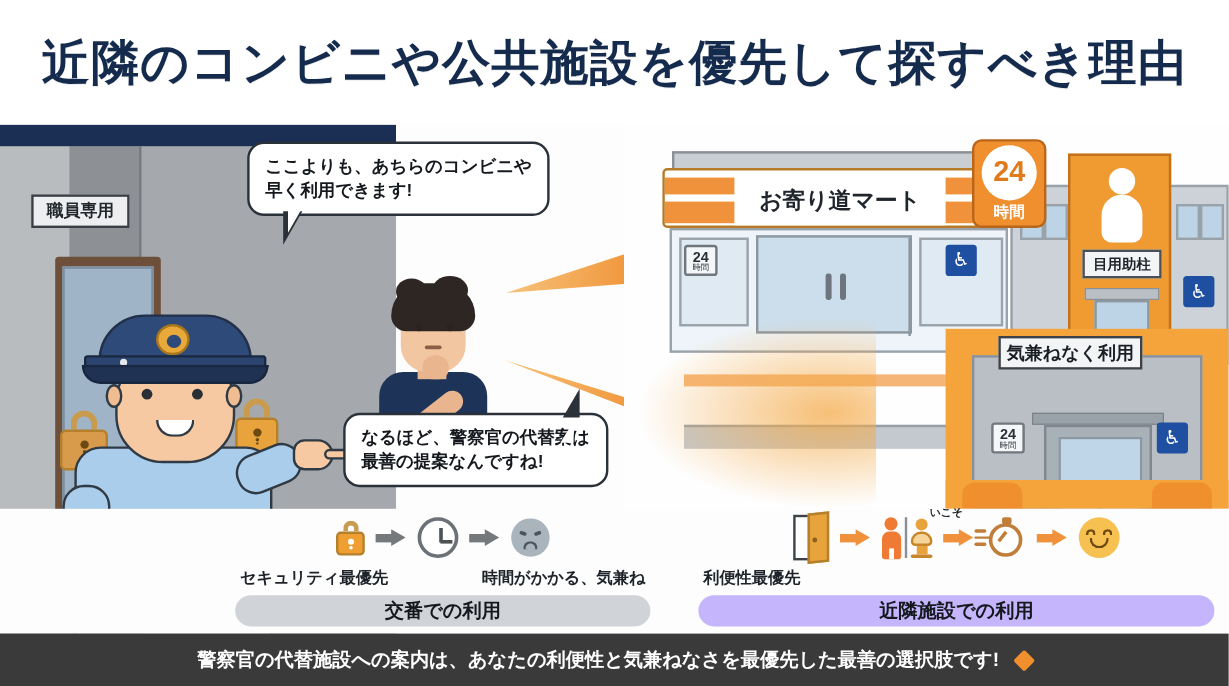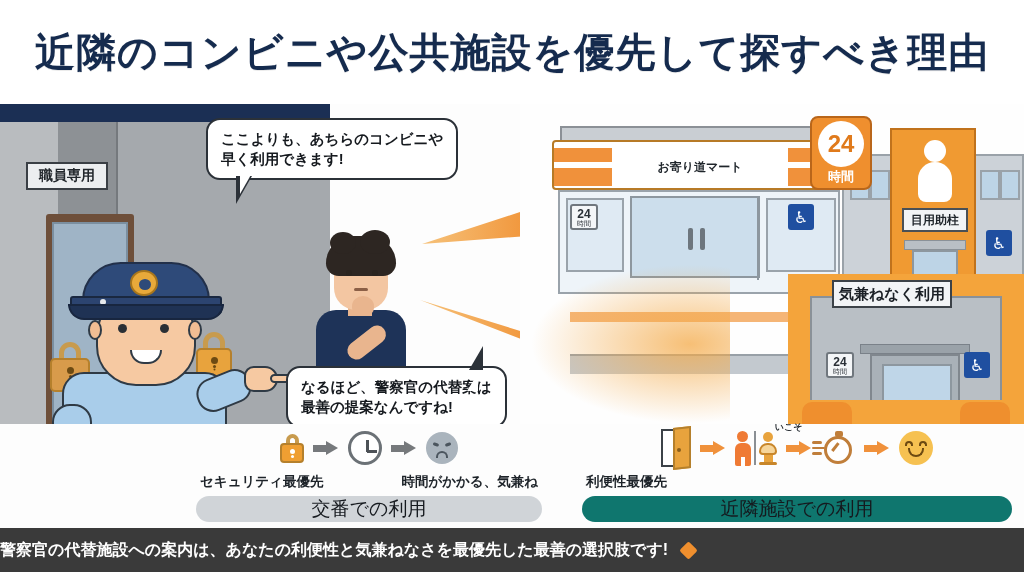--- a/index.html
+++ b/index.html
@@ -117,21 +117,21 @@
   
   .bubble { position:absolute; background:#ffffff; border:2.5px solid #2b3138;
     border-radius:14px; padding:9px 13px; }
   .bubble p { font-size:14.5px; font-weight:bold; color:#15191e; line-height:1.38; white-space:nowrap; }
   .bubble .tail { position:absolute; width:0; height:0; }
   #bubble-officer { left:206px; top:118px; }
   #bubble-officer .tail { left:28px; bottom:-26px;
     border-left:16px solid #2b3138; border-bottom:28px solid transparent; border-right:14px solid transparent; }
   #bubble-officer .tail::after { content:""; position:absolute; left:-12px; top:-3px;
     border-left:12px solid #ffffff; border-bottom:21px solid transparent; border-right:10px solid transparent; }
-  #bubble-man { left:286px; top:366px; }
+  #bubble-man { left:286px; top:344px; }
   #bubble-man .tail { right:22px; top:-22px;
     border-right:14px solid #2b3138; border-top:24px solid transparent; border-left:12px solid transparent; }
   #bubble-man .tail::after { content:""; position:absolute; left:-11px; top:3px;
     border-right:11px solid #ffffff; border-top:18px solid transparent; border-left:9px solid transparent; }
 
   
   .big-arrow { position:absolute; }
 
   
   .right-scene { position:absolute; left:520px; top:104px; width:504px; height:320px;
@@ -140,21 +140,21 @@
   
   .store { position:absolute; left:28px; top:8px; width:300px; height:190px; }
   .st-roof { position:absolute; left:12px; top:14px; width:280px; height:20px;
     background:#c9ced3; border:2px solid #8b9096; }
   .st-sign { position:absolute; left:4px; top:28px; width:292px; height:50px;
     background:#ffffff; border:2.5px solid #b77a26; border-radius:4px; overflow:hidden; }
   .st-sign .stripe { position:absolute; left:0; top:6px; width:292px; height:14px; background:#f0913b; }
   .st-sign .stripe2 { position:absolute; left:0; top:26px; width:292px; height:18px; background:#f0913b; }
   .st-sign .plate { position:absolute; left:58px; top:4px; width:176px; height:42px;
     background:#ffffff; display:flex; align-items:center; justify-content:center; }
-  .st-name { font-size:12px; font-weight:bold; color:#1f252b; white-space:nowrap; }
+  .st-name { font-size:19px; font-weight:bold; color:#1f252b; white-space:nowrap; }
   .st-body { position:absolute; left:10px; top:78px; width:282px; height:104px;
     background:#eef4f9; border:2px solid #9aa3ab; }
   .st-glass { position:absolute; top:6px; height:74px; background:#dfeaf3; border:2px solid #9aa3ab; }
   .st-g1 { left:6px; width:58px; } .st-g4 { left:206px; width:70px; }
   .st-doors { position:absolute; left:70px; top:4px; width:130px; height:82px;
     background:#ccdeec; border:2.5px solid #8d979f; }
   .st-doors::before, .st-doors::after { content:""; position:absolute; top:30px; width:5px; height:22px;
     background:#6d767e; border-radius:2px; }
   .st-doors::before { left:56px; } .st-doors::after { left:68px; }
   .st-mid { position:absolute; left:125px; top:0; width:2px; height:82px; background:#8d979f; }
@@ -213,22 +213,22 @@
     background:radial-gradient(ellipse at 80% 50%, rgba(244,170,72,.75), rgba(244,170,72,0) 70%); }
 
   
   .compare { position:absolute; left:0; top:424px; width:1024px; height:104px; background:#fdfdfd; }
   .col { position:absolute; top:0; }
   .col-left { left:196px; width:346px; } .col-right { left:582px; width:430px; }
   .icon-row { display:flex; align-items:center; justify-content:center; gap:9px; height:48px; }
   .cap-row { display:flex; justify-content:space-between; padding:0 4px; margin-top:1px; }
   .cap { font-size:13.5px; font-weight:bold; color:#1d2329; white-space:nowrap; }
   .pill { margin-top:5px; height:26px; border-radius:13px; display:flex; align-items:center;
-    justify-content:center; font-size:19px; font-weight:normal; color:#15191e; }
-  .pill-gray { background:#d0d4d8; } .pill-orange { background:#0f766e; }
+    justify-content:center; font-size:16px; font-weight:bold; color:#15191e; }
+  .pill-gray { background:#d0d4d8; } .pill-orange { background:#c4b5fd; }
 
   .mini-lock .shack { width:13px; height:9px; border:4px solid #c89b4e; border-bottom:none;
     border-radius:8px 8px 0 0; margin:0 auto; }
   .mini-lock .body { width:24px; height:20px; background:#ef9f32; border:2px solid #b5802c;
     border-radius:4px; position:relative; }
   .mini-lock .body::after { content:""; position:absolute; left:50%; top:4px; margin-left:-2.5px;
     width:5px; height:5px; border-radius:50%; background:#fff; box-shadow:0 5px 0 -1px #fff; }
   .arrow-gray, .arrow-or { width:26px; height:14px; position:relative; }
   .arrow-gray::before, .arrow-or::before { content:""; position:absolute; left:0; top:4px; width:14px; height:7px; }
   .arrow-gray::after, .arrow-or::after { content:""; position:absolute; left:13px; top:0;
@@ -270,21 +270,21 @@
   .sw-ring { position:absolute; left:3px; top:5px; width:28px; height:28px; border-radius:50%;
     border:3px solid #c07e3a; background:#fff; }
   .sw-top { position:absolute; left:14px; top:0; width:8px; height:6px; background:#c07e3a; border-radius:2px; }
   .sw-hand { position:absolute; left:16px; top:12px; width:2.5px; height:10px; background:#c07e3a;
     transform:rotate(38deg); transform-origin:top center; }
   .sw-lines { position:absolute; left:-9px; top:10px; }
   .sw-lines i { display:block; height:2.5px; background:#c07e3a; margin-bottom:3px; border-radius:2px; }
 
   
   .footer { position:absolute; left:0; top:528px; width:1024px; height:44px;
-    background:#3a3a3a; display:flex; align-items:center; gap:14px; }
+    background:#3a3a3a; display:flex; align-items:center; justify-content:center; gap:14px; }
   .footer-text { font-size:16px; font-weight:bold; color:#ffffff; white-space:nowrap; }
   .diamond { width:13px; height:13px; background:#ef8f2e; transform:rotate(45deg); border-radius:2px; }
   .brand { font-size:12.5px; font-weight:bold; color:#ffffff; white-space:nowrap; }
 </style>
 </head>
 <body>
 
 <div id="stage">
 
   <div class="title-bar">

